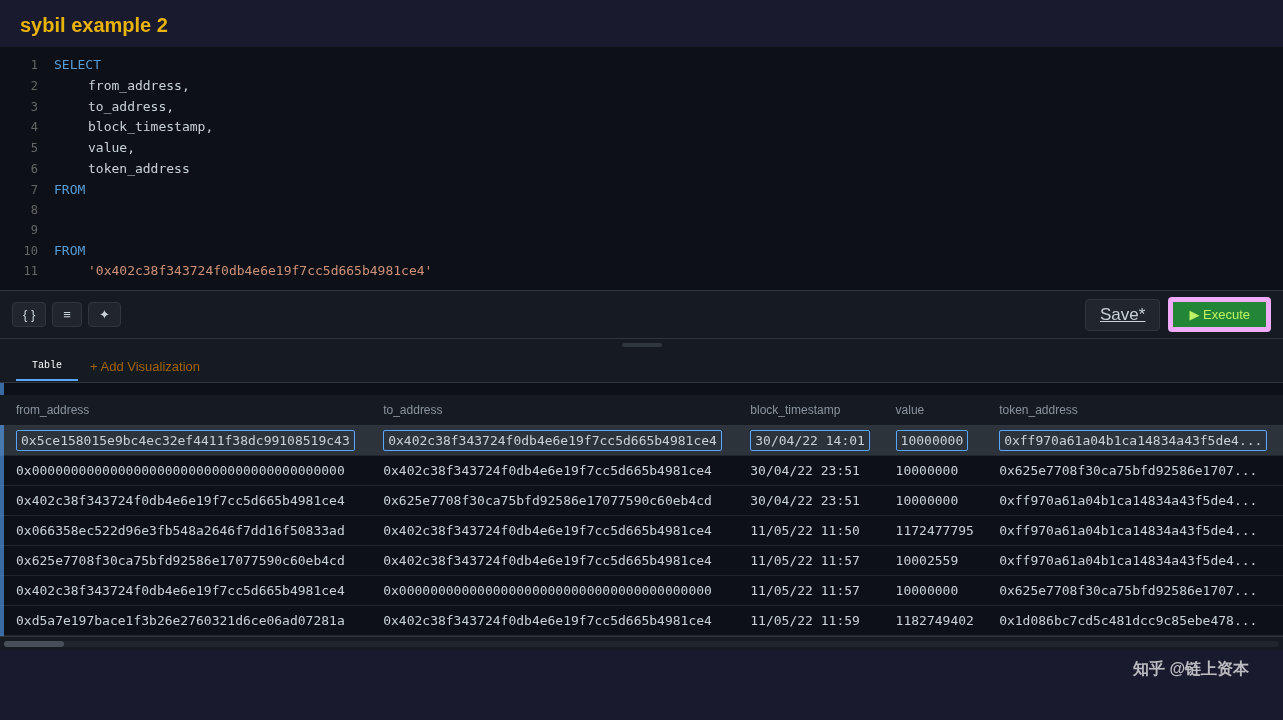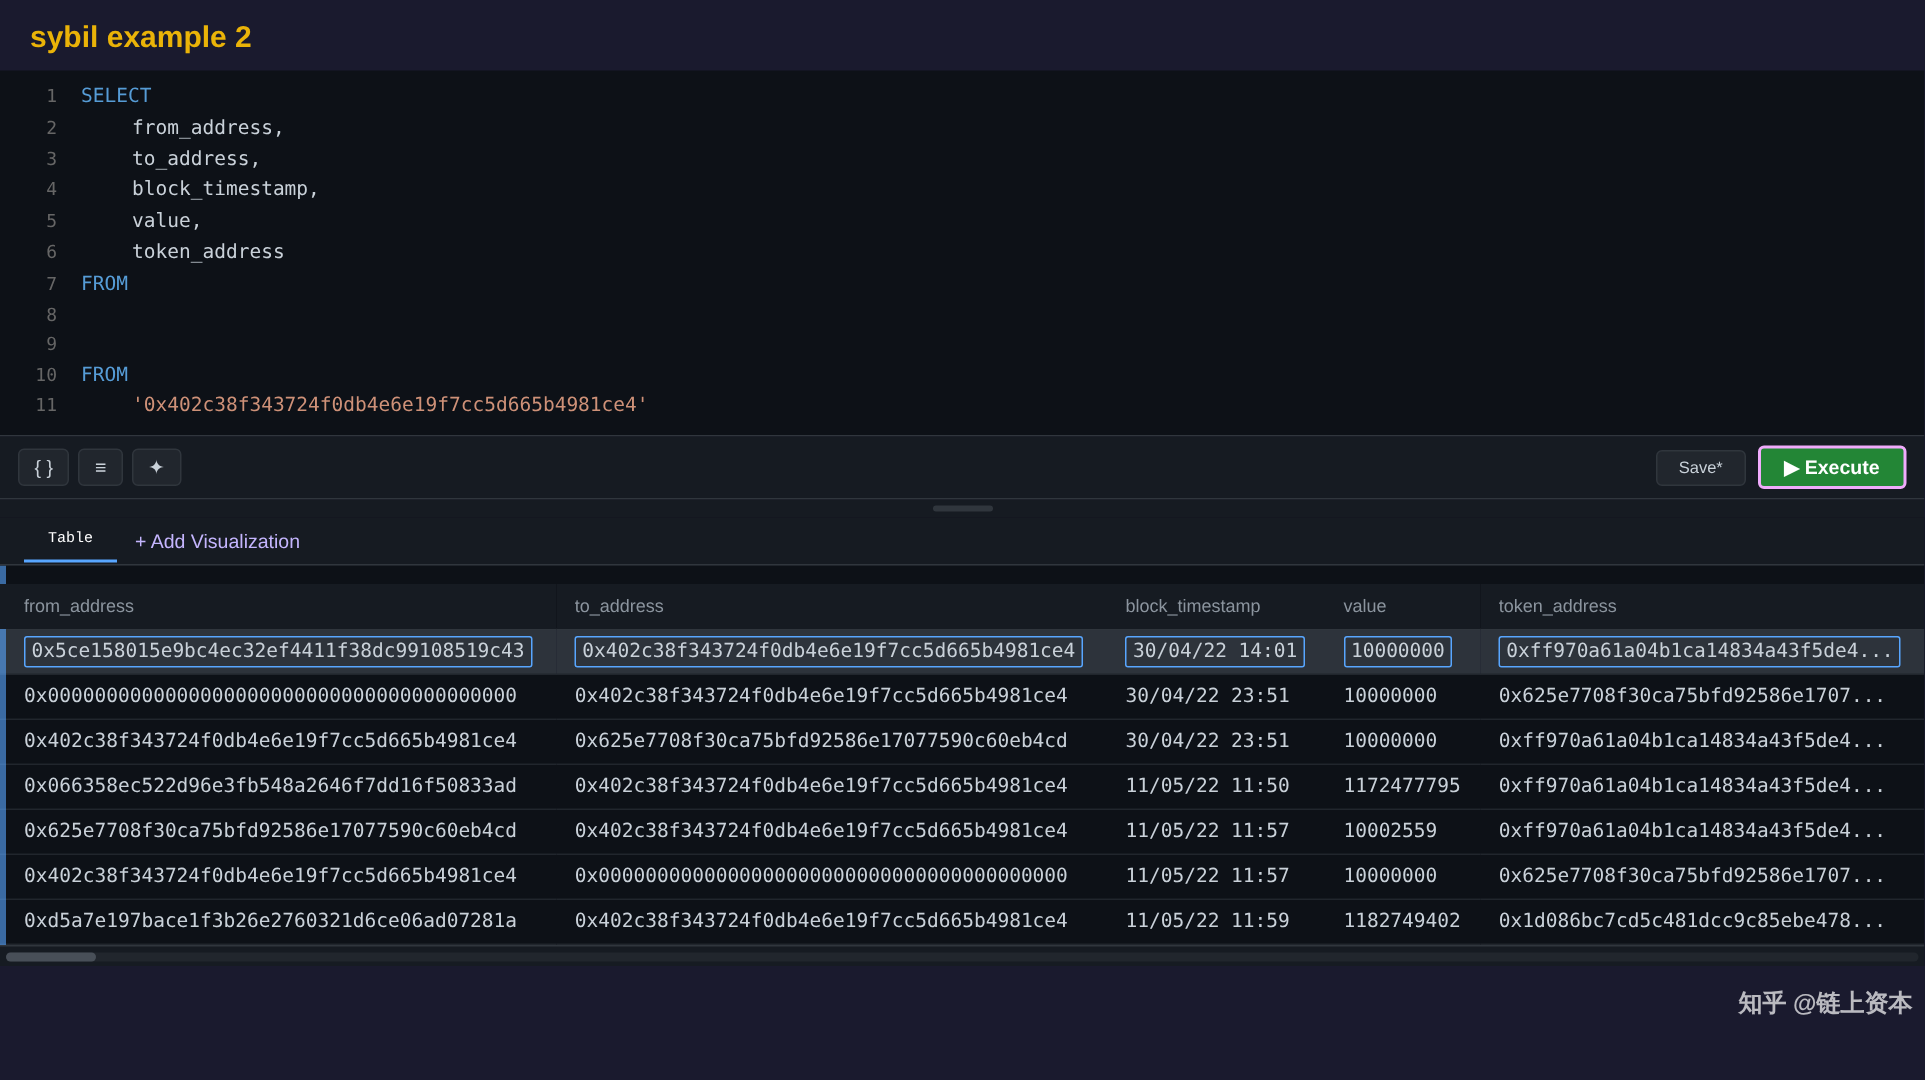--- a/index.html
+++ b/index.html
@@ -85,32 +85,33 @@
       align-items: center;
     }
 
     .save-btn {
       background: #21262d;
       border: 1px solid #30363d;
       color: #c9d1d9;
       padding: 5px 14px;
       border-radius: 4px;
       cursor: pointer;
-      font-size: 11px;
+      font-size: 17px;
+      text-decoration: underline;
     }
 
     .execute-btn {
       background: #238636;
-      border: 2px solid #f0abfc;
-      color: #ffffff;
+      border: 5px solid #f0abfc;
+      color: #bef264;
       padding: 5px 16px;
       border-radius: 4px;
       cursor: pointer;
       font-size: 13px;
-      font-weight: bold;
+      font-weight: normal;
     }
 
     
     .divider-handle {
       display: flex;
       justify-content: center;
       align-items: center;
       padding: 4px 0;
       background: #161b22;
       cursor: row-resize;
@@ -146,21 +147,21 @@
       font-family: Liberation Mono, monospace;
       font-size: 10px;
     }
 
     .tab.active {
       color: #ffffff;
       border-bottom: 2px solid #58a6ff;
     }
 
     .add-viz {
-      color: #c4b5fd;
+      color: #a16207;
       cursor: pointer;
       font-size: 13px;
       font-family: Arial, sans-serif;
       padding: 8px 12px;
       display: flex;
       align-items: center;
       gap: 4px;
     }
 
     
@@ -248,21 +249,21 @@
       width: 60px;
       height: 6px;
       background: #484f58;
       border-radius: 3px;
     }
 
     
     .watermark {
       position: fixed;
       bottom: 40px;
-      right: 8px;
+      right: 34px;
       color: rgba(255,255,255,0.7);
       font-family: Arial, sans-serif;
       font-size: 16px;
       font-weight: bold;
       pointer-events: none;
     }
 
     
     .left-edge {
       position: absolute;

